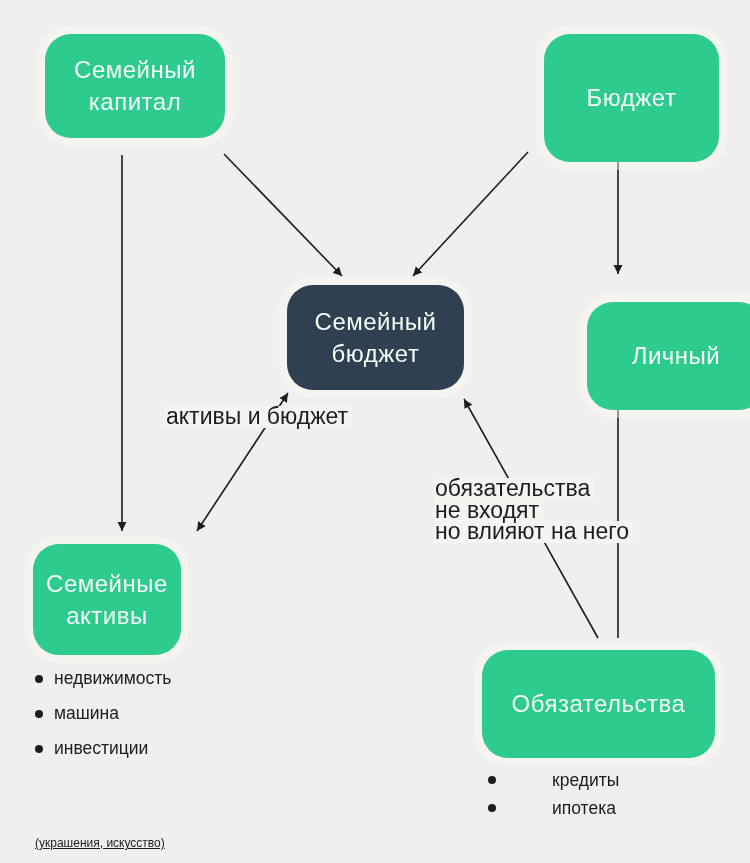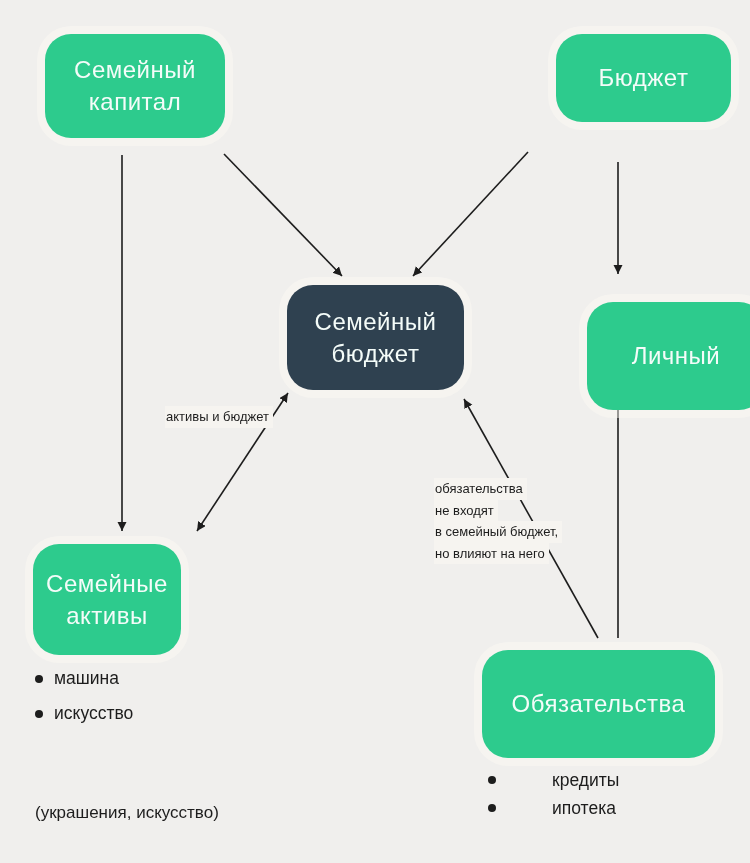--- a/index.html
+++ b/index.html
@@ -24,52 +24,52 @@
     display:flex;align-items:center;justify-content:center;
     text-align:center;
     color:var(--node-text);
     font-size:24px;line-height:1.32;
     letter-spacing:0.5px;
     box-shadow:0 0 0 8px rgba(252,250,245,0.45);
   }
   .node.green{background:var(--node-green);}
   .node.dark{background:var(--node-dark);}
   #node-family-capital{left:33px;top:34px;width:180px;height:104px;margin-left:12px;}
-  #node-budget{left:556px;top:34px;width:175px;height:88px;}
+  #node-budget{left:544px;top:34px;width:175px;height:128px;}
   #node-family-budget{left:287px;top:285px;width:177px;height:105px;}
   #node-personal{left:539px;top:302px;width:178px;height:108px;margin-left:48px;}
   #node-family-assets{left:33px;top:544px;width:148px;height:111px;}
   #node-liabilities{left:482px;top:650px;width:233px;height:108px;}
 
   #arrow-layer{position:absolute;left:0;top:0;z-index:1;pointer-events:none;}
   #arrow-layer line{stroke:var(--arrow-color);stroke-width:1.6;}
 
   .annotation{
     position:absolute;z-index:2;
-    font-size:13px;line-height:21.5px;
+    font-size:23px;line-height:21.5px;
     color:var(--text-color);
   }
   .annotation span{
     display:block;width:max-content;
     background:var(--annotation-highlight);
     padding:0 4px 0 1px;
   }
   #annotation-assets-budget{left:165px;top:406px;}
   #annotation-liabilities{left:434px;top:478px;}
 
   .bullet-list{position:absolute;z-index:2;font-size:17.5px;}
   .bullet-item{display:flex;align-items:center;}
   .dot{
     width:8px;height:8px;border-radius:50%;
     background:var(--text-color);
     margin-right:11px;flex:0 0 auto;
   }
   #list-family-assets{left:35px;top:661px;}
   #list-family-assets .bullet-item{height:35px;}
-  #list-family-assets-note{position:absolute;z-index:2;left:35px;top:803px;font-size:17px;}
+  #list-family-assets-note{position:absolute;z-index:2;left:35px;top:836px;font-size:12px;text-decoration:underline;}
   #list-liabilities{left:488px;top:766px;}
   #list-liabilities .bullet-item{height:28px;gap:45px;}
 </style>
 </head>
 <body>
 
 <svg id="arrow-layer" width="750" height="863" viewBox="0 0 750 863">
   <defs>
     <marker id="ah" markerUnits="userSpaceOnUse" markerWidth="12" markerHeight="10" refX="9" refY="4.5" orient="auto-start-reverse">
       <path d="M0,0 L9,4.5 L0,9 Z" fill="#1d1d1d"></path>
@@ -102,32 +102,35 @@
 <div class="node green" id="node-liabilities">
   <span>Обязательства</span>
 </div>
 
 <div class="annotation" id="annotation-assets-budget">
   <span>активы и бюджет</span>
 </div>
 <div class="annotation" id="annotation-liabilities">
   <span>обязательства</span>
   <span>не входят</span>
-  <span>в семейный бюджет,</span>
   <span>но влияют на него</span>
 </div>
 
 <div class="bullet-list" id="list-family-assets">
   <div class="bullet-item">
     <span class="dot"></span>
+    <span>недвижимость</span>
+  </div>
+  <div class="bullet-item">
+    <span class="dot"></span>
     <span>машина</span>
   </div>
   <div class="bullet-item">
     <span class="dot"></span>
-    <span>искусство</span>
+    <span>инвестиции</span>
   </div>
 </div>
 <div id="list-family-assets-note">(украшения, искусство)</div>
 
 <div class="bullet-list" id="list-liabilities">
   <div class="bullet-item">
     <span class="dot"></span>
     <span>кредиты</span>
   </div>
   <div class="bullet-item">

